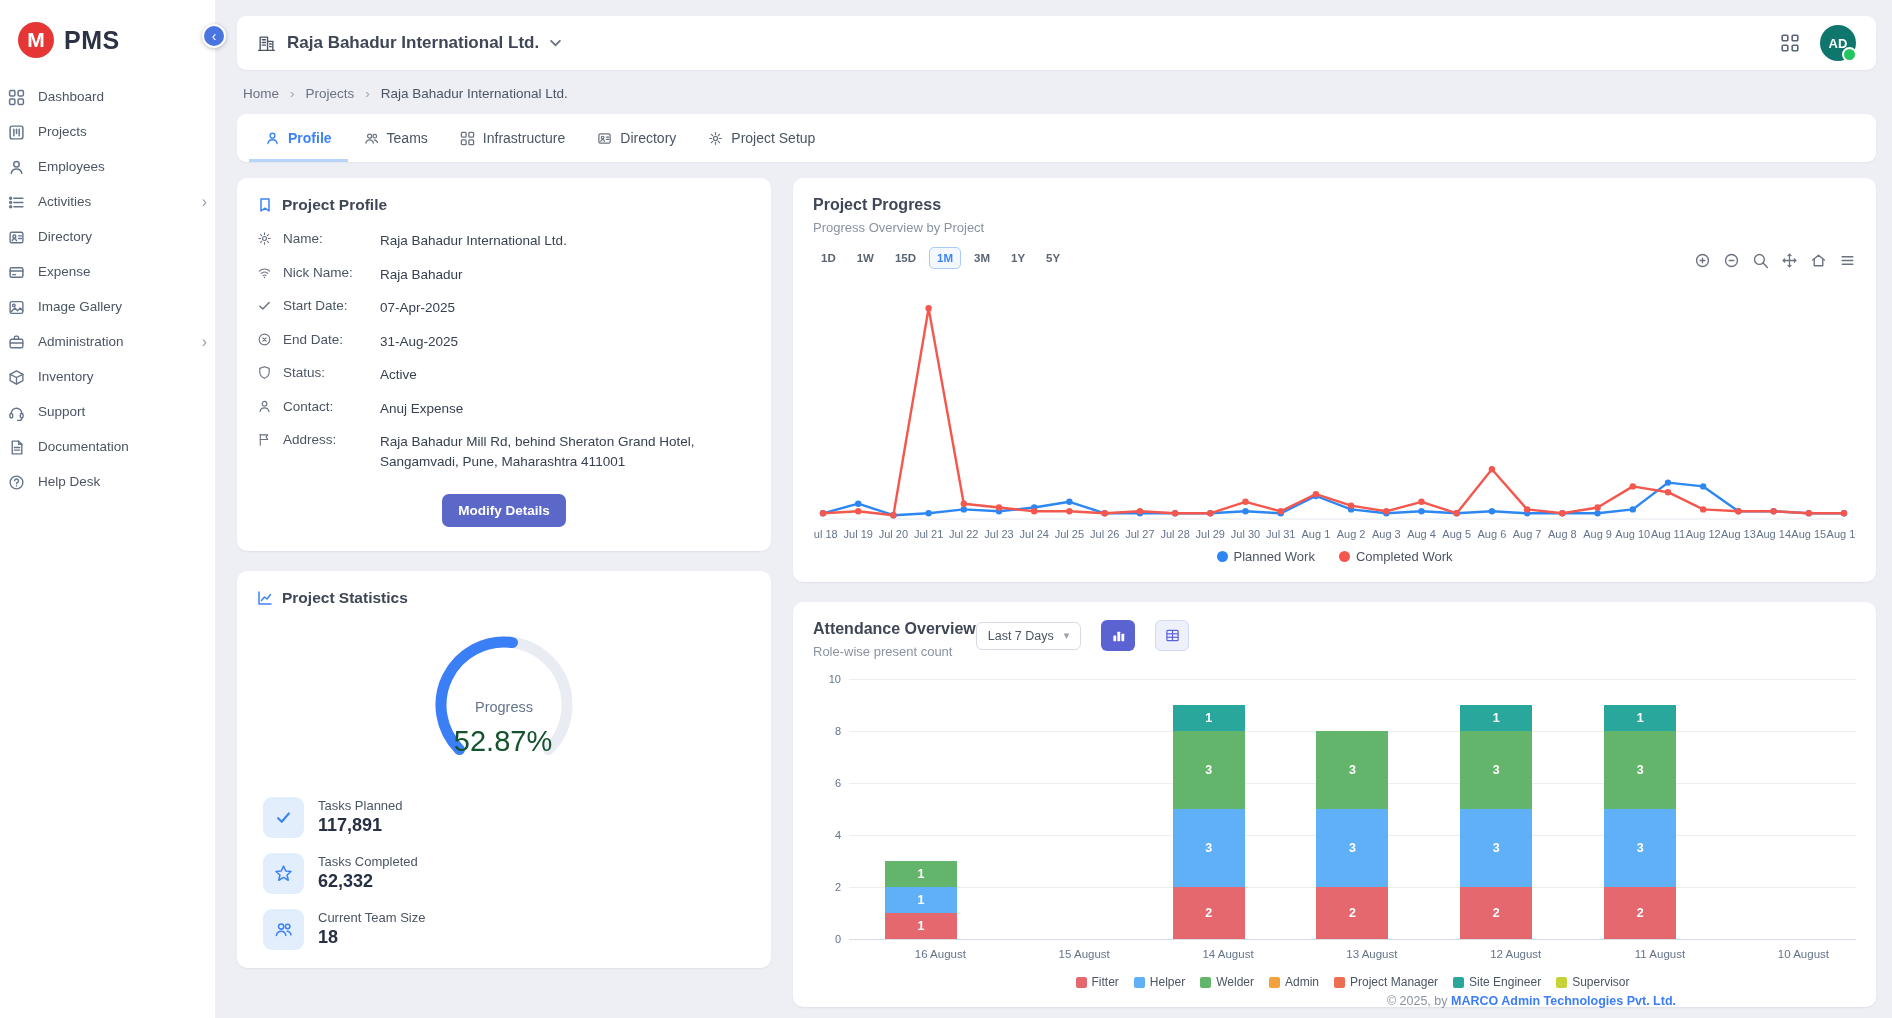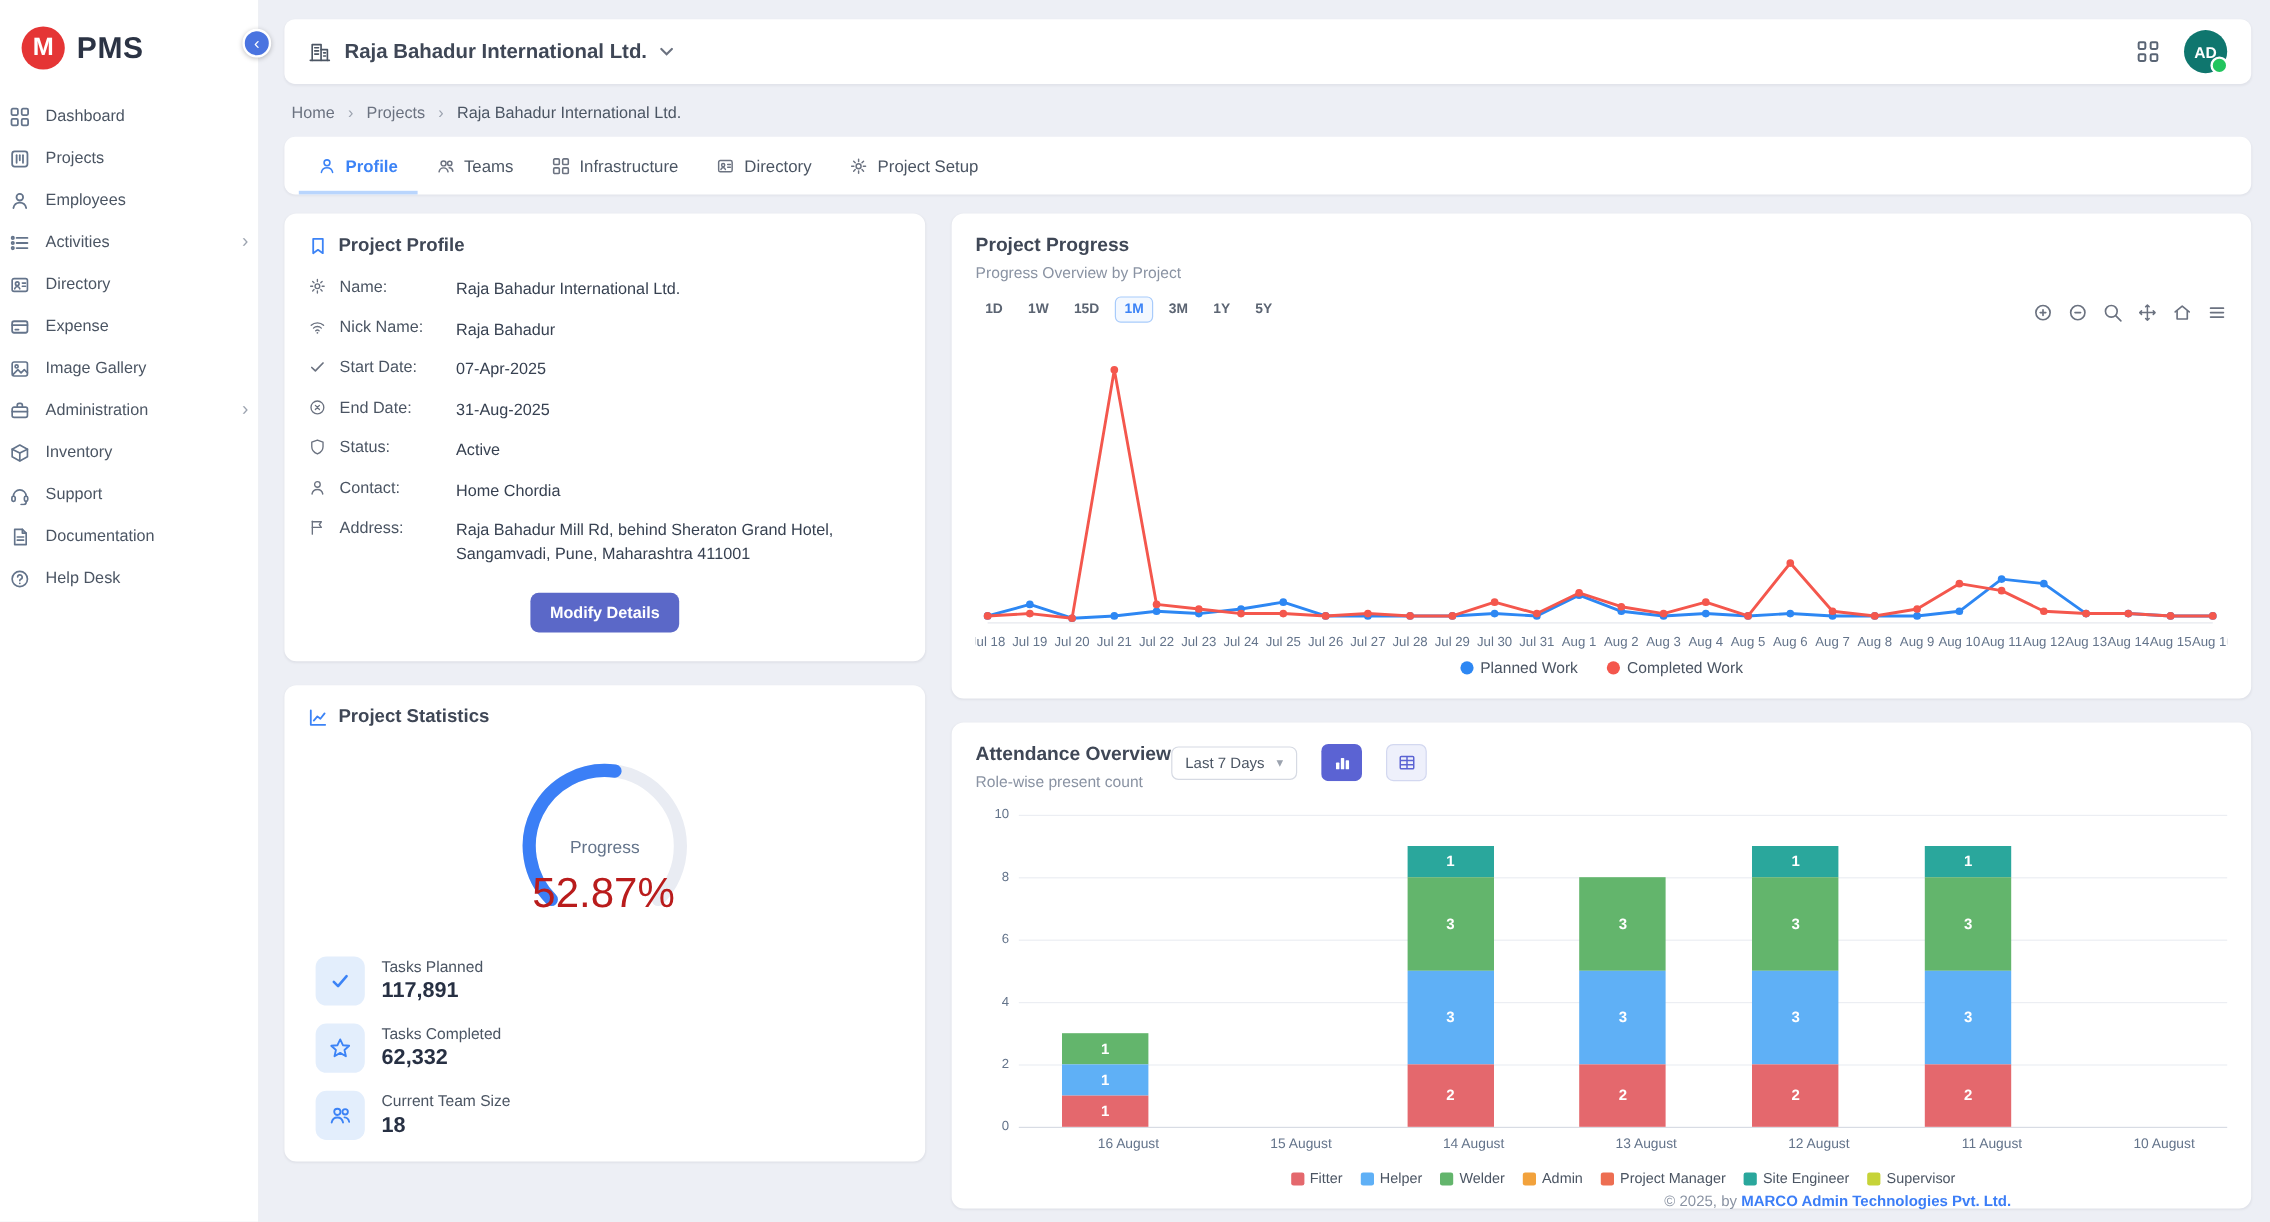--- a/index.html
+++ b/index.html
@@ -39,21 +39,21 @@
   .fields{margin-top:17px;display:flex;flex-direction:column;gap:14px}
   .field{display:flex;gap:11px;font-size:13.5px;align-items:flex-start}
   .field svg{flex:none;margin-top:0}
   .field-label{width:86px;color:#4b5563;flex:none}
   .field-value{color:#374151;max-width:370px;line-height:1.45}
   .modify-btn{display:block;margin:22px auto 6px;background:#5b68c8;color:#fff;border:none;border-radius:7px;padding:9px 16px;font-size:13.5px;font-weight:bold;cursor:pointer}
   
   .gauge-wrap{position:relative;height:176px;margin-top:8px}
   .gauge-svg{display:flex;justify-content:center}
   .gauge-label{position:absolute;top:84px;left:0;right:0;text-align:center;font-size:14.5px;color:#64748b}
-  .gauge-value{position:absolute;top:110px;left:0;right:2px;text-align:center;font-size:35px;color:#b91c1c}
+  .gauge-value{position:absolute;top:110px;left:0;right:2px;text-align:center;font-size:29px;color:#14532d}
   .stat-list{display:flex;flex-direction:column;gap:15px;margin-top:6px;padding:0 6px}
   .stat-row{display:flex;align-items:center;gap:14px}
   .stat-ico{width:41px;height:41px;border-radius:9px;background:#e3eefc;display:flex;align-items:center;justify-content:center;flex:none}
   .stat-label{font-size:13px;color:#4b5563}
   .stat-value{font-size:18px;font-weight:bold;color:#273043;margin-top:2px}
   
   .chart-title{font-size:16px;font-weight:bold;color:#3f4756}
   .chart-sub{font-size:13px;color:#8a93a3;margin-top:6px}
   .range-toolbar-row{display:flex;align-items:flex-end;margin-top:12px}
   .range-row{display:flex;align-items:center;gap:5px}
@@ -351,21 +351,21 @@
                 </svg>
               <span class="field-label">Status:</span>
               <span class="field-value">Active</span>
             </div>
             <div class="field">
               <svg viewBox="0 0 16 16" width="15" height="15" fill="none" stroke="#6b7280" stroke-width="1.2" stroke-linecap="round">
                   <circle cx="8" cy="5" r="2.5"></circle>
                   <path d="M3.2 13.5c.6-2.8 2.5-4 4.8-4s4.2 1.2 4.8 4"></path>
                 </svg>
               <span class="field-label">Contact:</span>
-              <span class="field-value">Home Chordia</span>
+              <span class="field-value">Anuj Expense</span>
             </div>
             <div class="field">
               <svg viewBox="0 0 16 16" width="15" height="15" fill="none" stroke="#6b7280" stroke-width="1.2" stroke-linecap="round" stroke-linejoin="round">
                   <path d="M3.5 14V2.5"></path>
                   <path d="M3.5 3h8l-1.8 2.5L11.5 8h-8"></path>
                 </svg>
               <span class="field-label">Address:</span>
               <span class="field-value">Raja Bahadur Mill Rd, behind Sheraton Grand Hotel, Sangamvadi, Pune, Maharashtra 411001</span>
             </div>
           </div>

